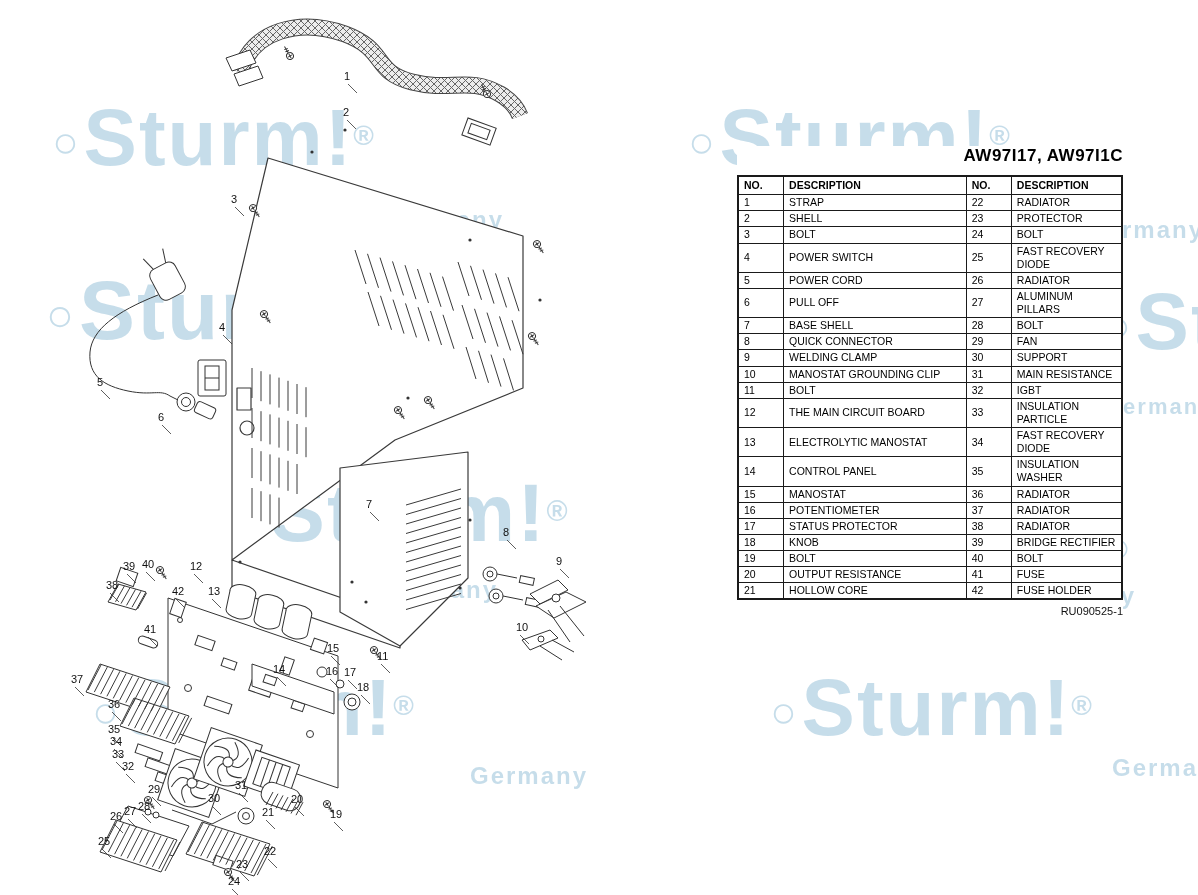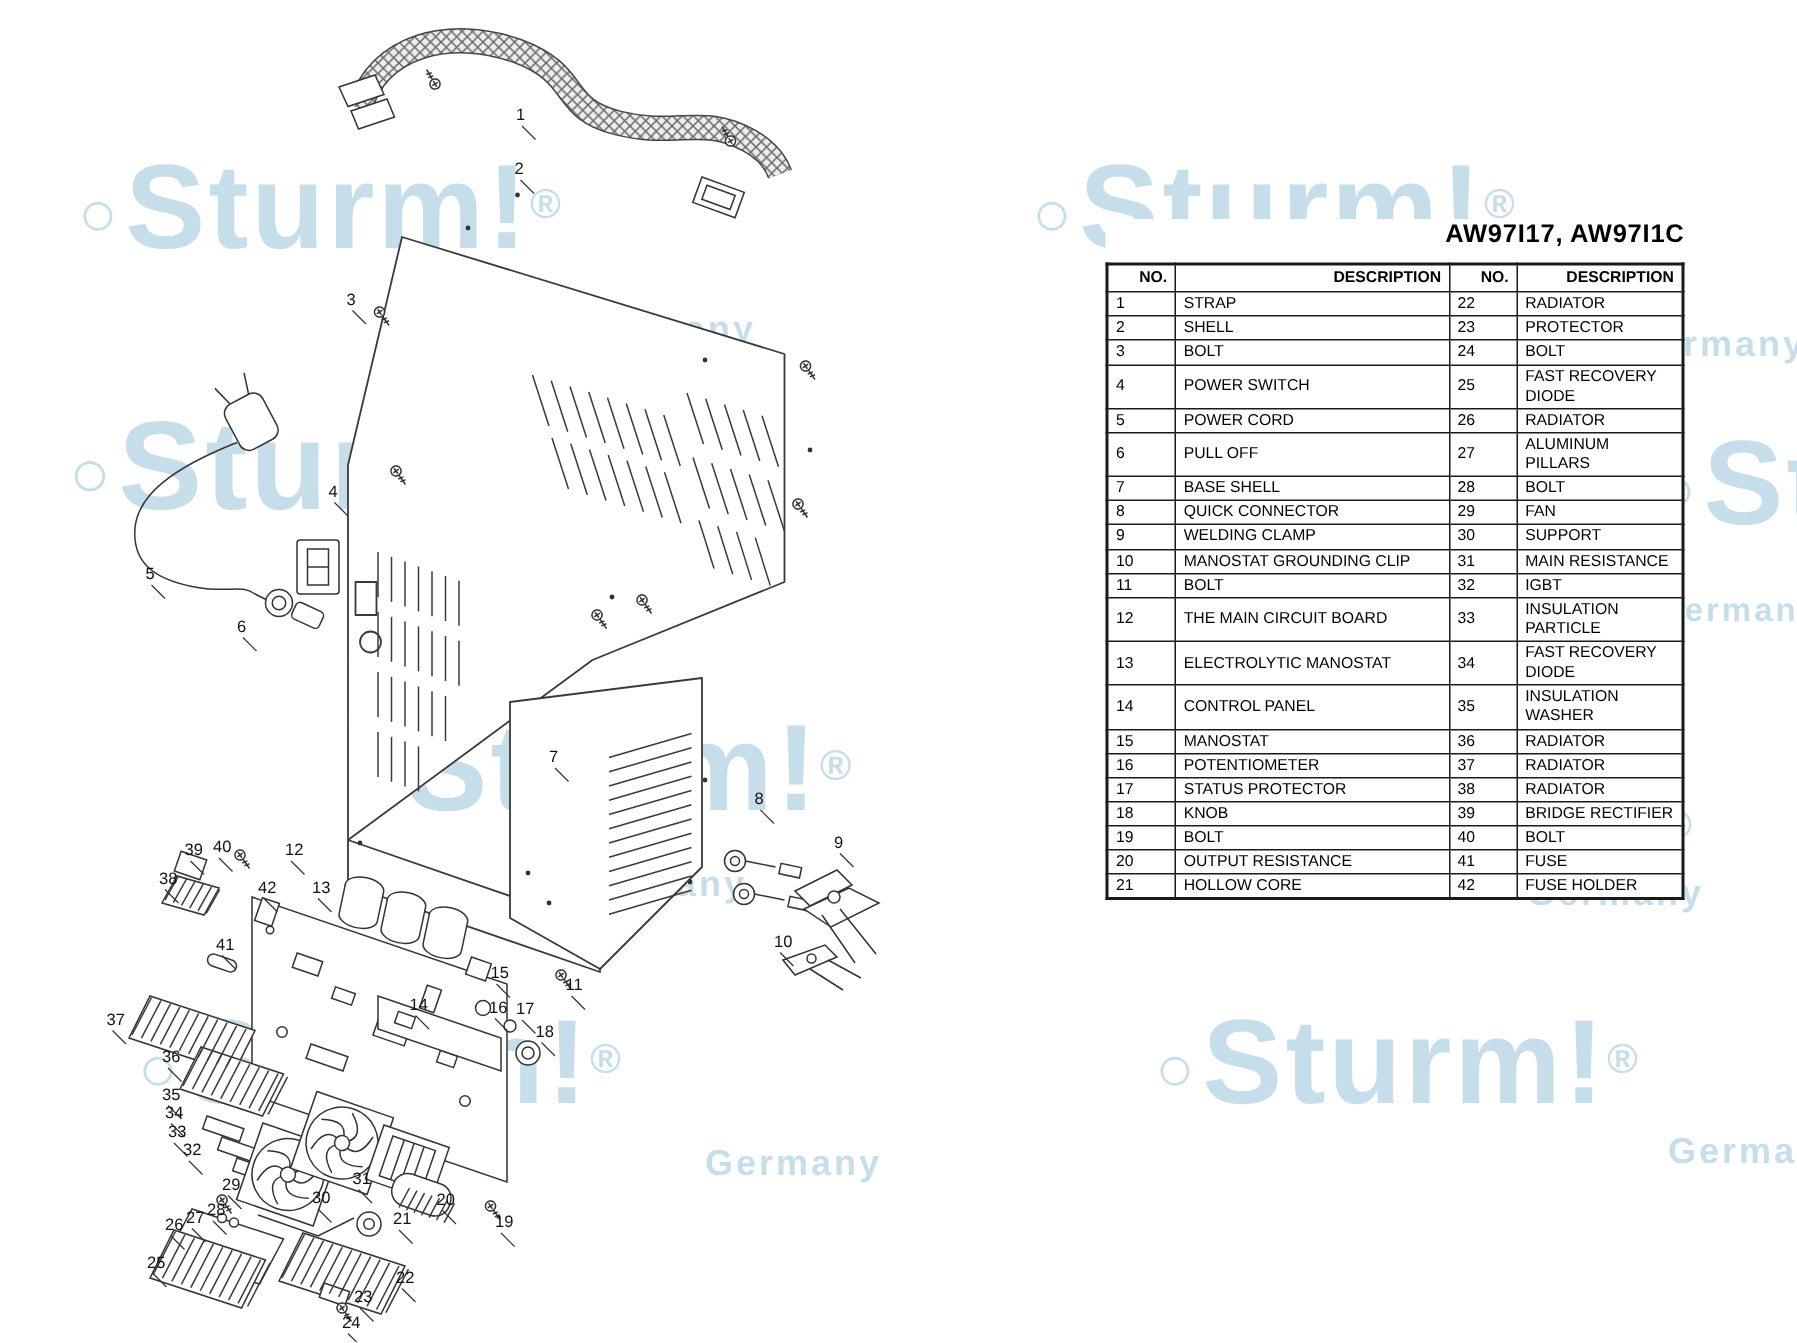--- a/index.html
+++ b/index.html
@@ -11,21 +11,21 @@
   .wm .wm-mark{font-size:55%;vertical-align:18%;margin-right:3px}
   .wm .reg{font-size:35%;vertical-align:70%}
   
   #diagram{position:absolute;left:0;top:0;z-index:1}
   #callouts text{font-family:"Liberation Sans",sans-serif;font-size:11px;fill:#111}
   
   .title-table{position:absolute;left:737px;top:146px;width:386px;z-index:2;background:#fff}
   .doc-title{font-size:17px;font-weight:bold;text-align:right;margin:0 0 9px 0;color:#000;letter-spacing:.5px}
   table.parts{border-collapse:collapse;width:100%;background:#fff;border:2px solid #1a1a1a}
   .parts th,.parts td{border:1px solid #1a1a1a;font-size:10.5px;padding:1px 5px;color:#000;line-height:1.25}
-  .parts th{text-align:right;font-weight:bold;padding:2px 5px}
+  .parts th{text-align:left;font-weight:bold;padding:2px 5px}
   .parts th:nth-child(1),.parts td:nth-child(1){width:38px}
   .parts th:nth-child(2),.parts td:nth-child(2){width:192px}
   .parts th:nth-child(3),.parts td:nth-child(3){width:38px}
   .parts th:nth-child(4),.parts td:nth-child(4){width:106px}
   .doc-ref{text-align:right;font-size:11px;margin-top:5px;color:#111}
 </style>
 </head>
 <body>
 
 <div class="page">
@@ -606,15 +606,16 @@
             <td>FUSE</td>
           </tr>
           <tr>
             <td>21</td>
             <td>HOLLOW CORE</td>
             <td>42</td>
             <td>FUSE HOLDER</td>
           </tr>
         </tbody>
     </table>
+    <div class="doc-ref">RU090525-1</div>
   </div>
 
 </div>
 
 </body></html>

